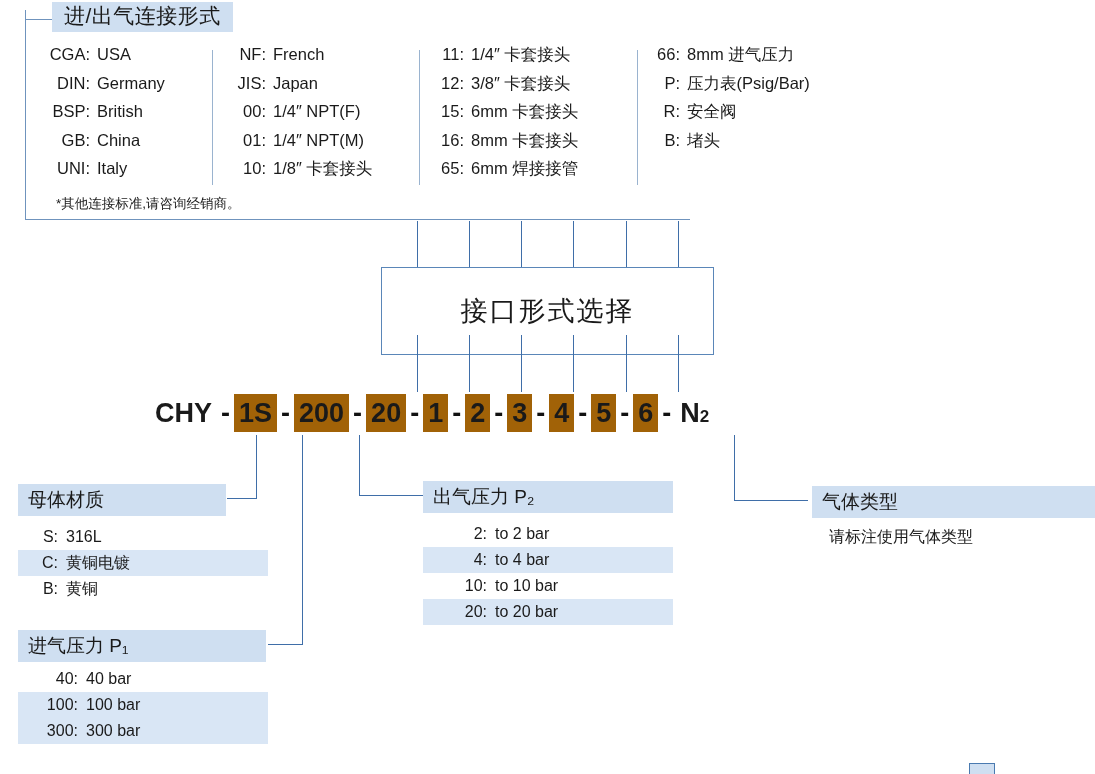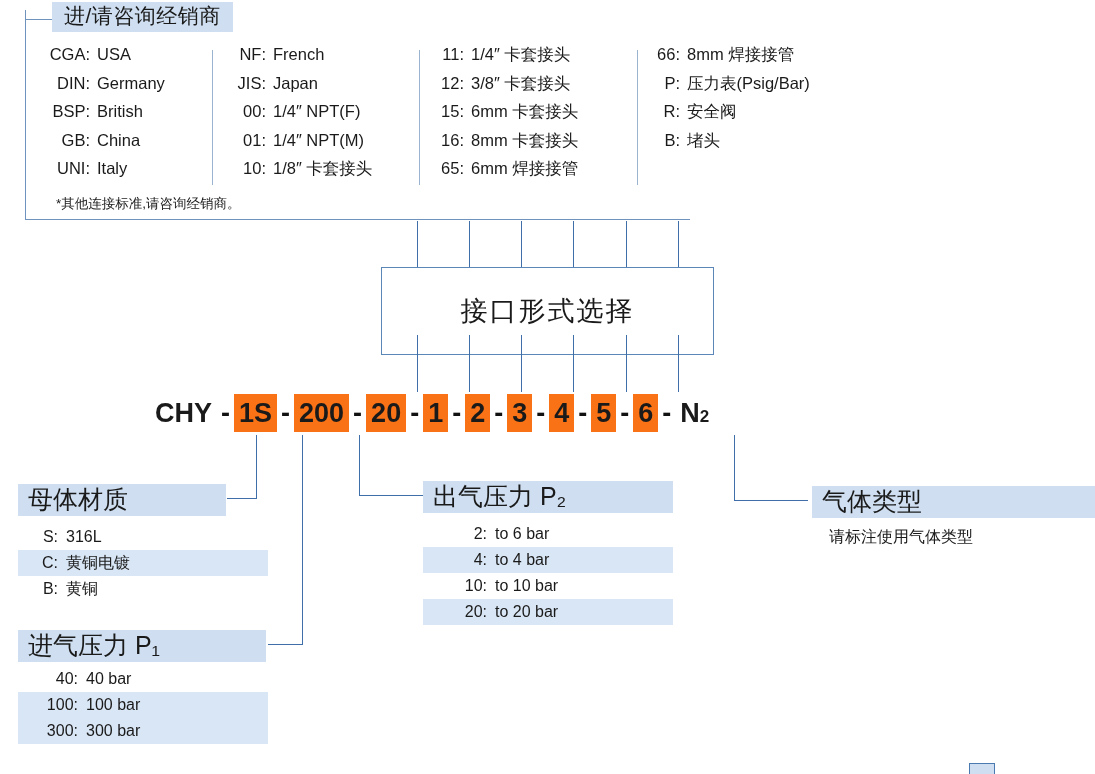--- a/index.html
+++ b/index.html
@@ -61,28 +61,28 @@
   #center-box-label{font-size:27px;letter-spacing:2px;}
 
   
   #partnum{
     position:absolute;left:150px;top:394px;
     font-size:27px;font-weight:bold;line-height:38px;
     white-space:nowrap;
     display:flex;align-items:baseline;
   }
   #partnum .seg{padding:0 5px;}
-  #partnum .seg.hl{background:#f97316;}
+  #partnum .seg.hl{background:#a16207;}
   #partnum .dash{padding:0 4px;color:#111;}
   #partnum .sub{font-size:17px;vertical-align:baseline;}
 
   
   .legend-title{
     position:absolute;background:#cfdff1;
-    font-size:25px;line-height:27px;
+    font-size:19px;line-height:27px;
     padding:2px 10px 3px 10px;
     white-space:nowrap;box-sizing:border-box;
   }
   .legend-list{position:absolute;font-size:16px;line-height:26px;}
   .legend-row{white-space:nowrap;display:flex;box-sizing:border-box;}
   .legend-row.hl{background:#d9e6f5;}
   .legend-row .k{display:inline-block;text-align:right;padding-right:8px;}
   .legend-row .v{display:inline-block;}
 
   
@@ -119,21 +119,21 @@
 <div class="canvas">
 
   <div id="top-panel">
     <div class="tp-div" style="left:186px;"></div>
     <div class="tp-div" style="left:393px;"></div>
     <div class="tp-div" style="left:611px;"></div>
   </div>
 
   <div class="ln-h light" style="left:25px;top:19px;width:28px;"></div>
 
-  <div id="top-panel-title">进/请咨询经销商</div>
+  <div id="top-panel-title">进/出气连接形式</div>
 
   <div class="tp-col" id="tp-col0">
     <div class="tp-row">
         <span class="tp-key">CGA:</span>
         <span class="tp-val">USA</span>
       </div>
     <div class="tp-row">
         <span class="tp-key">DIN:</span>
         <span class="tp-val">Germany</span>
       </div>
@@ -193,21 +193,21 @@
       </div>
     <div class="tp-row">
         <span class="tp-key">65:</span>
         <span class="tp-val">6mm 焊接接管</span>
       </div>
   </div>
 
   <div class="tp-col" id="tp-col3">
     <div class="tp-row">
         <span class="tp-key">66:</span>
-        <span class="tp-val">8mm 焊接接管</span>
+        <span class="tp-val">8mm 进气压力</span>
       </div>
     <div class="tp-row">
         <span class="tp-key">P:</span>
         <span class="tp-val">压力表(Psig/Bar)</span>
       </div>
     <div class="tp-row">
         <span class="tp-key">R:</span>
         <span class="tp-val">安全阀</span>
       </div>
     <div class="tp-row">
@@ -301,21 +301,21 @@
     <div class="legend-row hl">
         <span class="k">300:</span>
         <span class="v">300 bar</span>
       </div>
   </div>
 
   <div class="legend-title" id="p2-title">出气压力 P₂</div>
   <div class="legend-list" id="p2-list">
     <div class="legend-row">
         <span class="k">2:</span>
-        <span class="v">to 6 bar</span>
+        <span class="v">to 2 bar</span>
       </div>
     <div class="legend-row hl">
         <span class="k">4:</span>
         <span class="v">to 4 bar</span>
       </div>
     <div class="legend-row">
         <span class="k">10:</span>
         <span class="v">to 10 bar</span>
       </div>
     <div class="legend-row hl">

